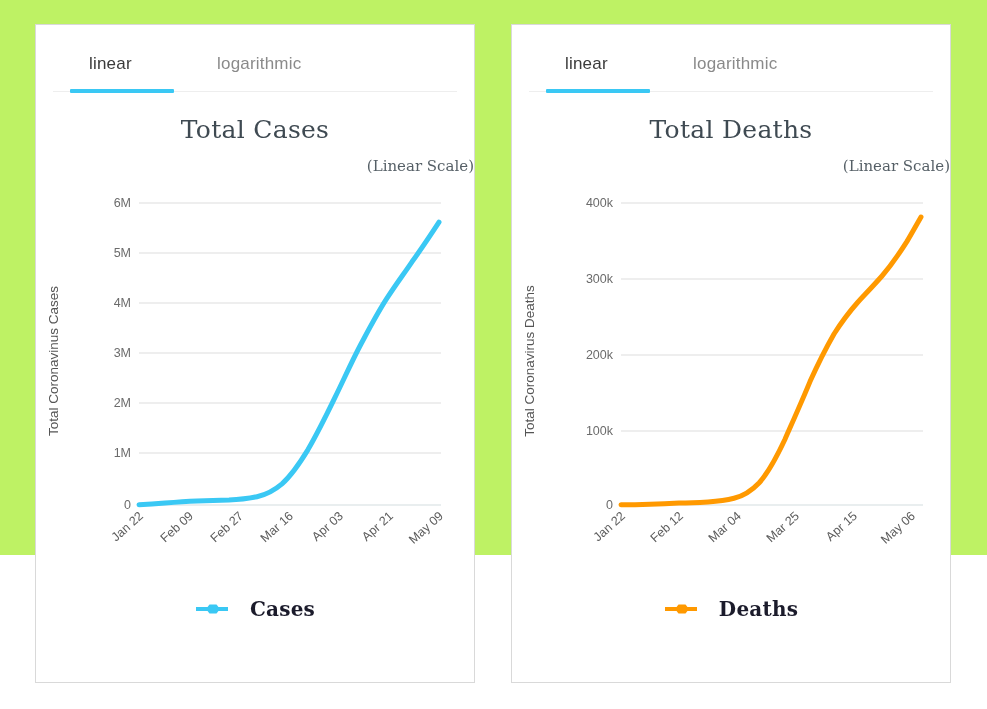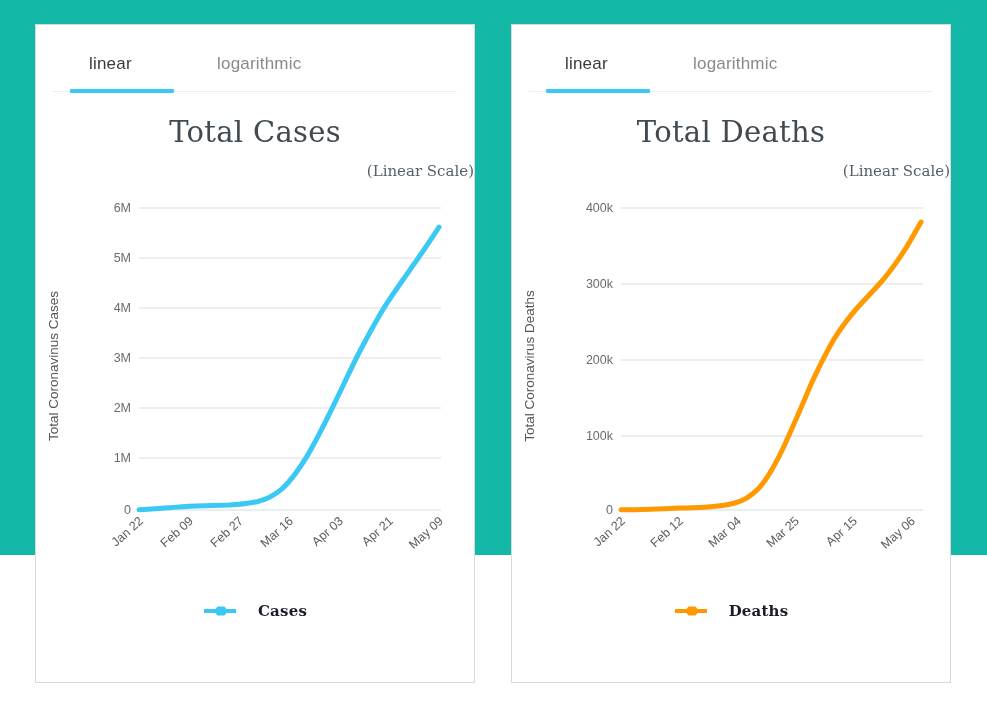--- a/index.html
+++ b/index.html
@@ -8,21 +8,21 @@
     background: #ffffff;
     width: 987px;
     height: 709px;
     overflow: hidden;
     font-family: "Liberation Sans", sans-serif;
   }
   .board {
     position: relative;
     width: 987px;
     height: 555px;
-    background: #14b8a6;
+    background: #bef264;
   }
   .panel {
     position: absolute;
     top: 24px;
     height: 659px;
     background: #ffffff;
     border: 1px solid #d9d9d9;
     box-sizing: border-box;
   }
   #panel-cases  { left: 35px;  width: 440px; }
@@ -61,21 +61,21 @@
     height: 4px;
     background: #3ac8f4;
     border-radius: 1px;
   }
 
   
   .chart-title {
     text-align: center;
     font-family: "DejaVu Serif", serif;
     font-weight: 400;
-    font-size: 29px;
+    font-size: 25px;
     color: #3f4a52;
     letter-spacing: .3px;
     margin-top: 18px;
   }
   .chart-sub {
     text-align: right;
     font-family: "DejaVu Serif", serif;
     font-size: 15px;
     color: #555f66;
     margin-top: 13px;
@@ -111,21 +111,21 @@
     display: flex;
     align-items: center;
     justify-content: center;
     gap: 9px;
     margin-top: 6px;
   }
   .legend-mark { display: block; }
   .legend-text {
     font-family: "DejaVu Serif", serif;
     font-weight: 700;
-    font-size: 15px;
+    font-size: 20px;
     color: #1b1b2b;
     letter-spacing: .2px;
     margin-left: 12px;
   }
 </style>
 </head>
 <body>
 
 <div class="board">
 

